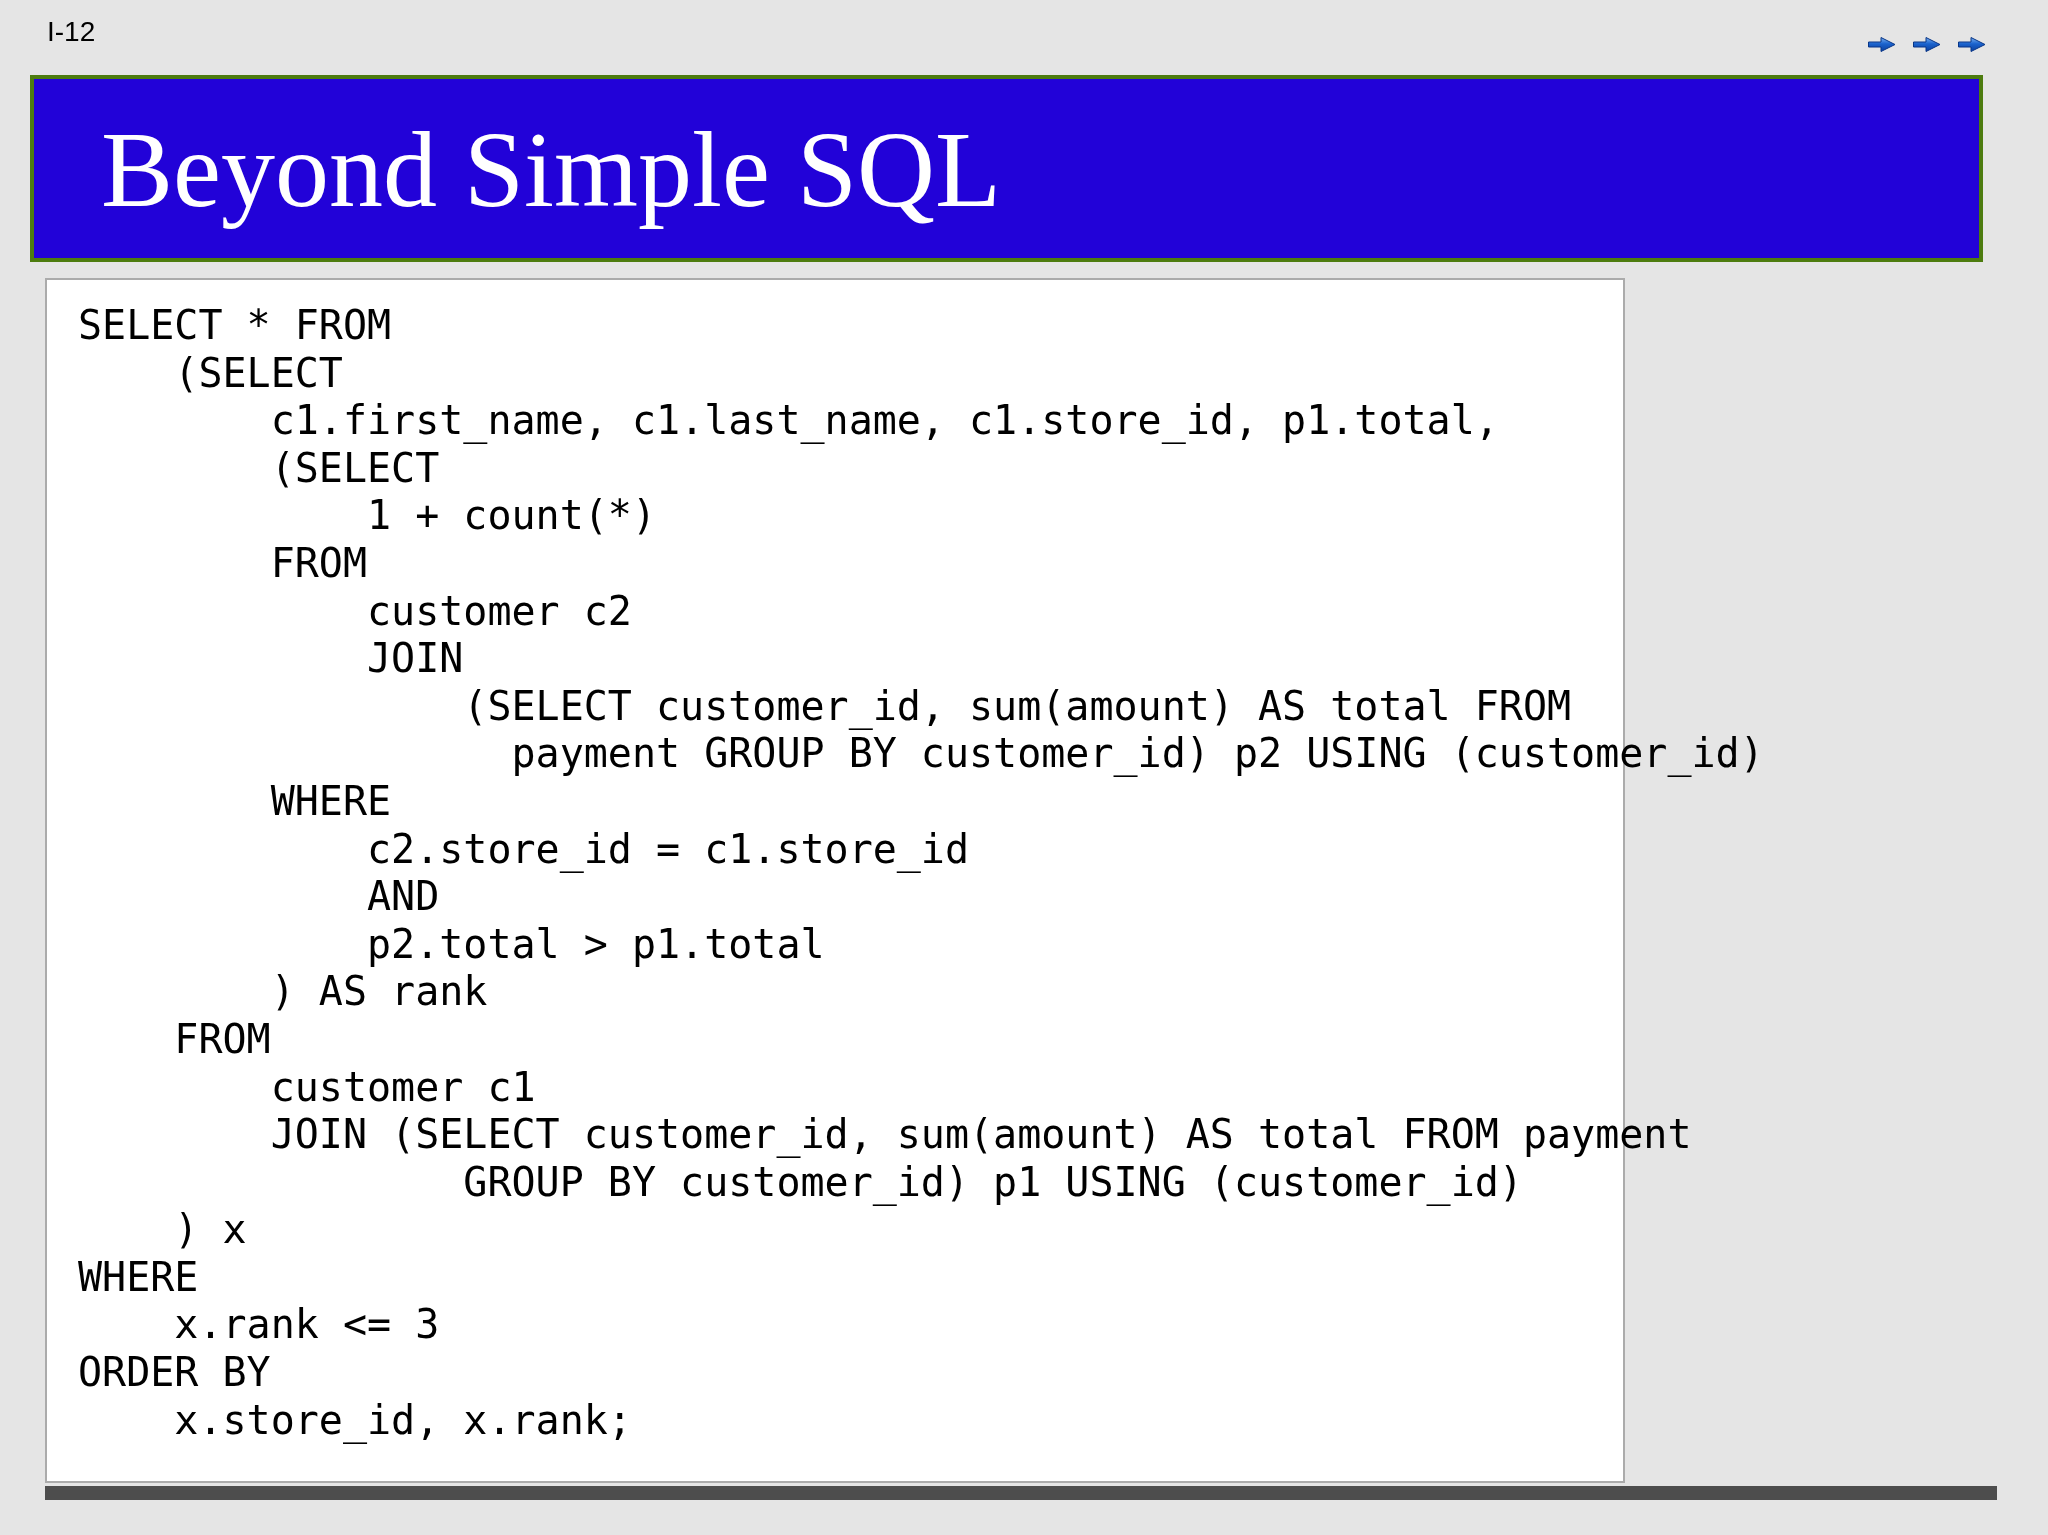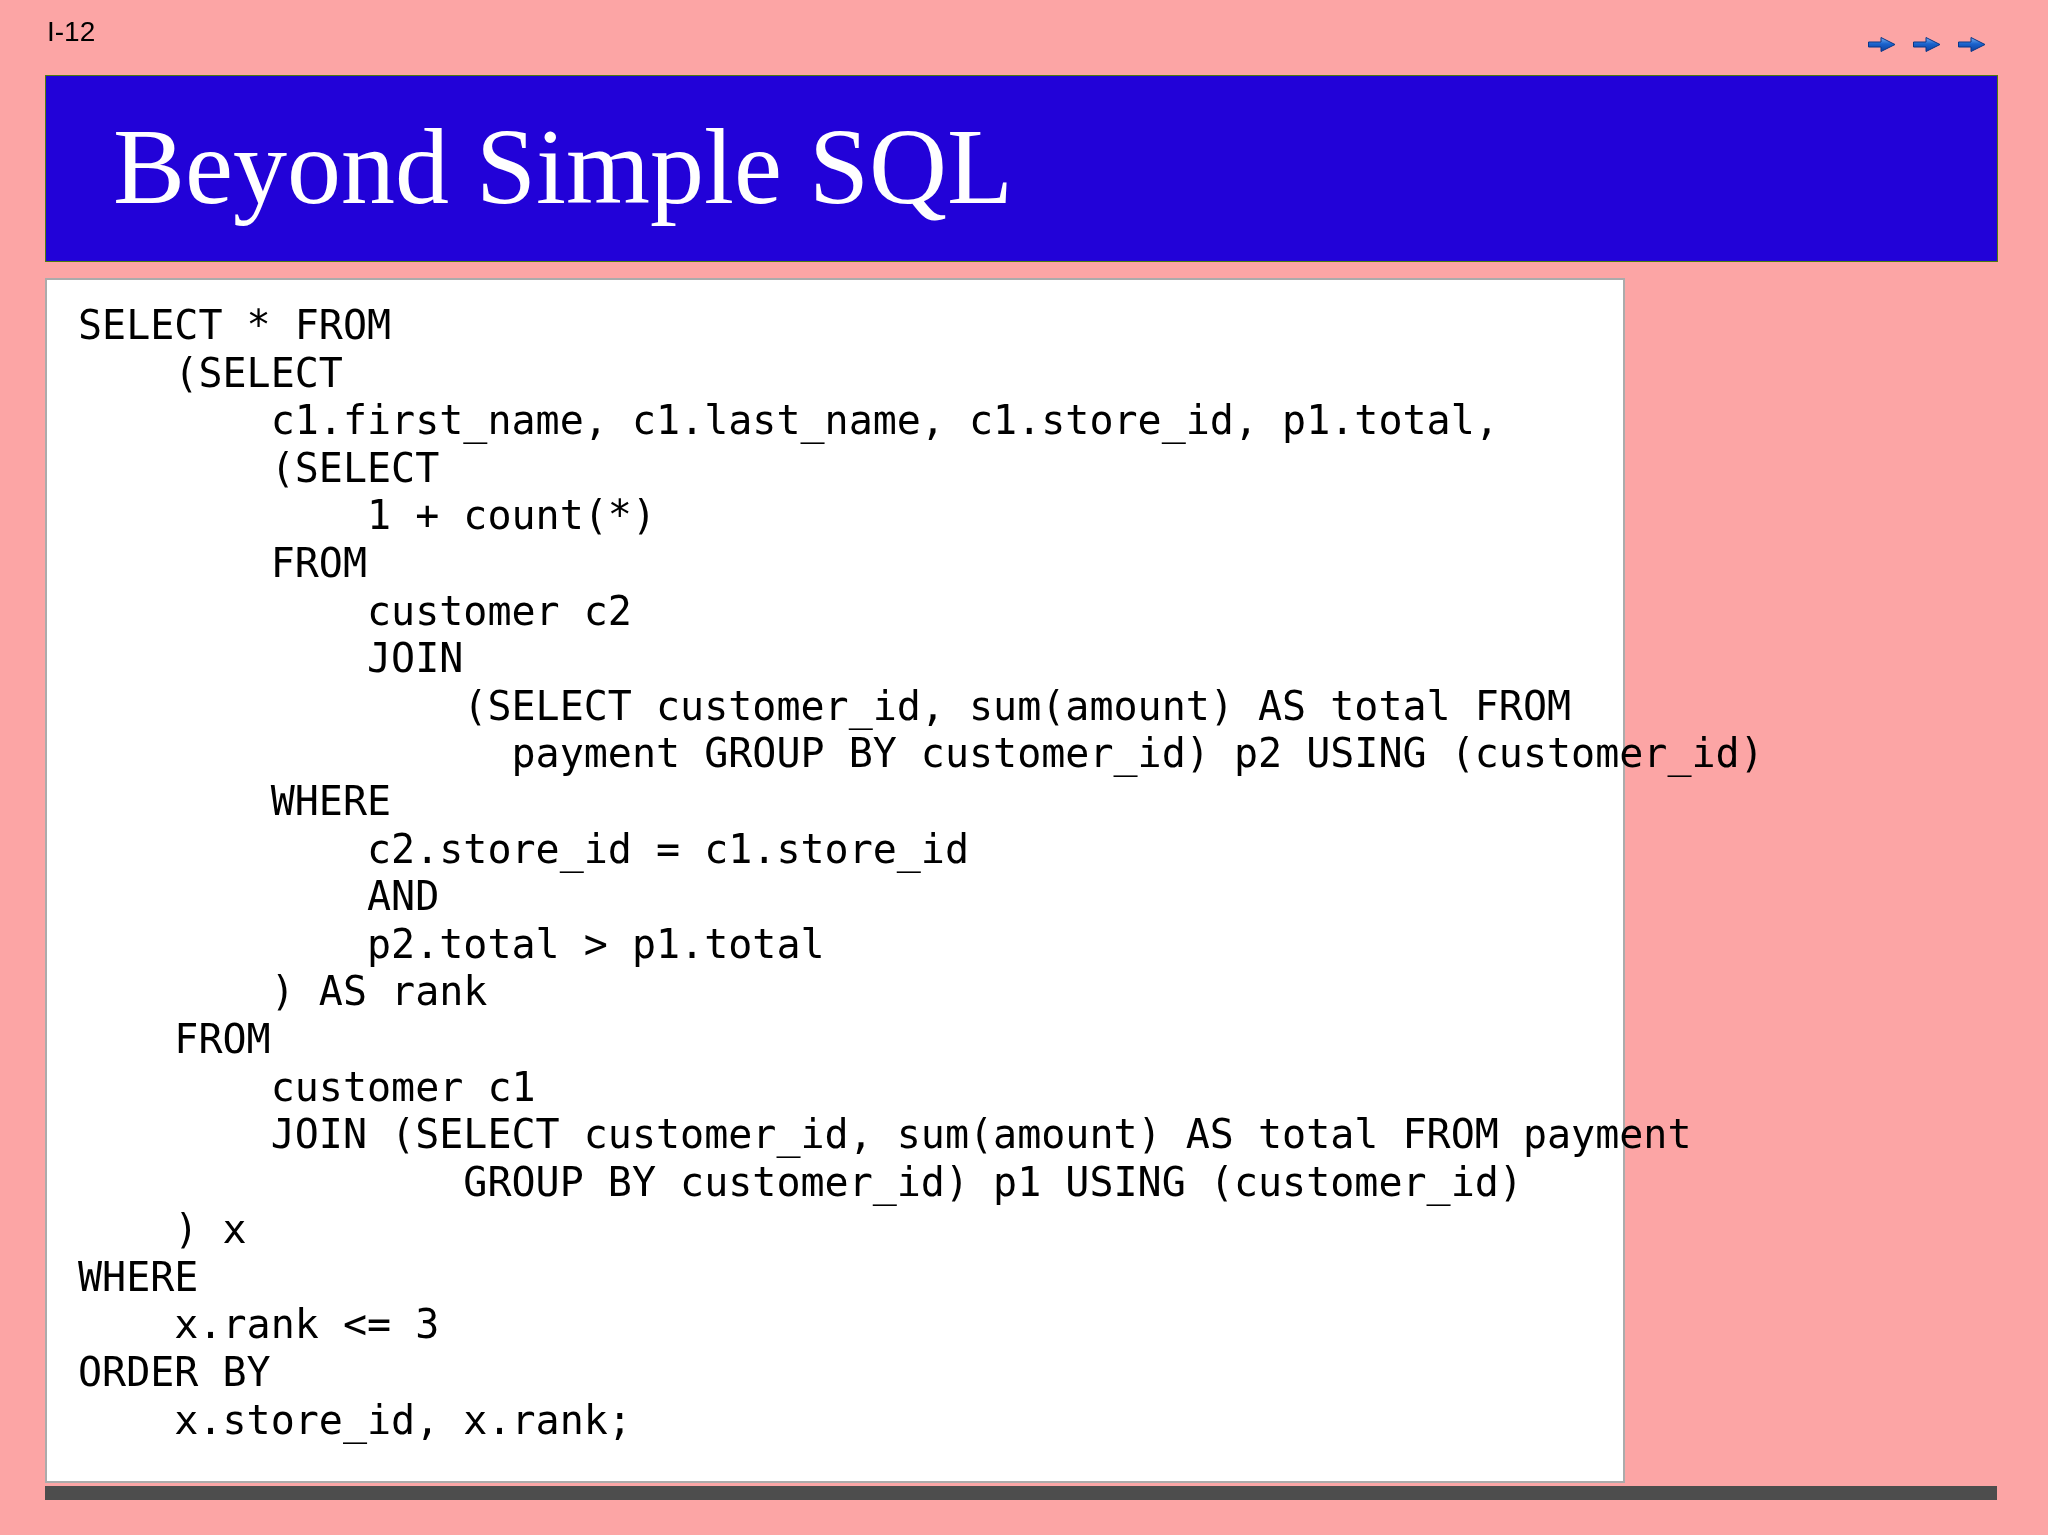--- a/index.html
+++ b/index.html
@@ -1,20 +1,20 @@
 <!DOCTYPE html>
 <html><head>
 <meta charset="utf-8">
 <style>
   html, body { margin: 0; padding: 0; background: #ffffff; }
   .slide {
     position: relative;
     width: 2048px;
     height: 1535px;
-    background: #fca5a5;
+    background: #e5e5e5;
     overflow: hidden;
     font-family: "Liberation Sans", sans-serif;
   }
   .page-label {
     position: absolute;
     left: 47px;
     top: 17px;
     font-size: 28px;
     line-height: 1.1;
     color: #000000;
@@ -23,27 +23,27 @@
     position: absolute;
     left: 1868px;
     top: 36px;
     display: flex;
     gap: 17px;
     align-items: center;
   }
   .nav-arrows a { display: block; line-height: 0; cursor: pointer; }
   .title-bar {
     position: absolute;
-    left: 45px;
+    left: 30px;
     top: 75px;
     width: 1953px;
     height: 187px;
     box-sizing: border-box;
     background: #2202d8;
-    border: 1px solid #4d7c0f;
+    border: 4px solid #4d7c0f;
   }
   .title-bar h1 {
     margin: 0;
     padding: 37px 0 0 67px;
     font-family: "Liberation Serif", "DejaVu Serif", serif;
     font-weight: normal;
     font-size: 108px;
     line-height: 1;
     color: #ffffff;
     white-space: nowrap;

